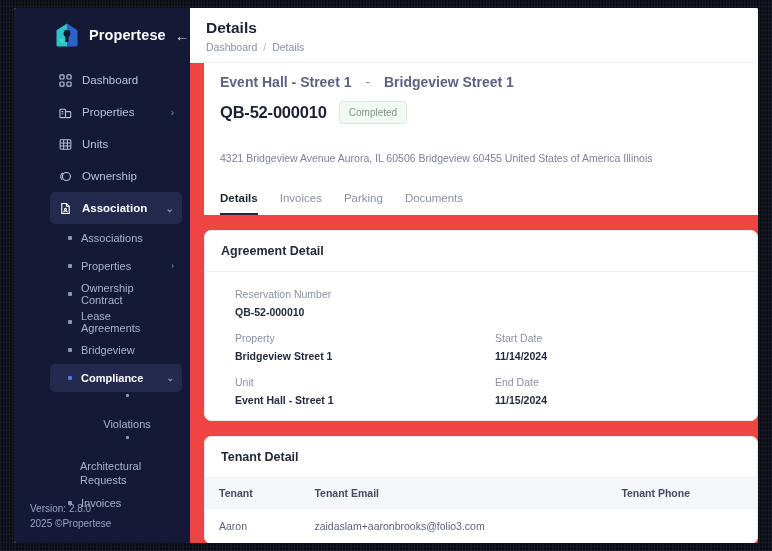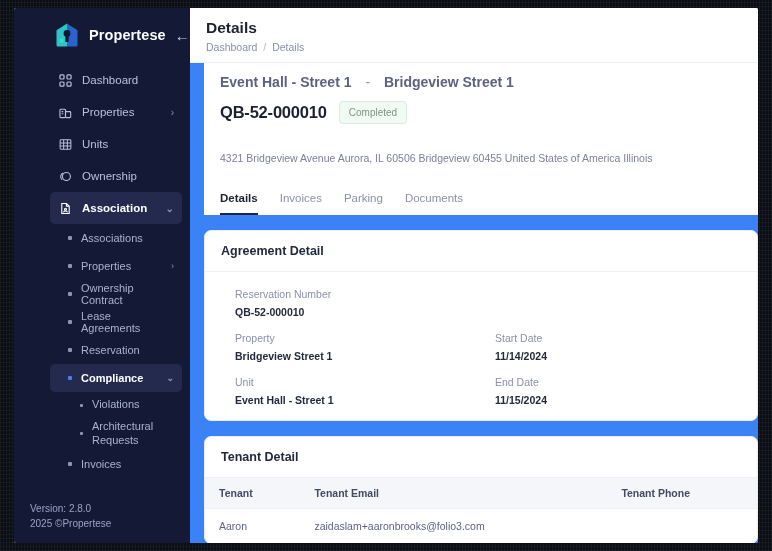--- a/index.html
+++ b/index.html
@@ -77,35 +77,35 @@
   }
   .sub-item .dot {
     width: 4px; height: 4px; background: #8d95b5; border-radius: 1px; flex:0 0 4px;
   }
   .sub-item .lbl { flex: 1; }
   .sub-item .chev { font-size: 9px; color: #8d95b5; }
   .sub-item.active { background: #232a4d; color: #fff; font-weight: 700; }
   .sub-item.active .dot { background: #4b7bec; }
 
   .sub-sub {
-    display: flex; align-items: center; gap: 9px;
+    display: flex; align-items: center; gap: 21px;
     min-height: 26px; padding: 2px 8px 2px 30px;
-    font-size: 11px; color: #aab2cd; cursor: pointer;
+    font-size: 11px; color: #aab2cd; cursor: pointer; flex-direction: column;
   }
   .sub-sub .dot { width: 3px; height: 3px; background: #8d95b5; border-radius: 1px; flex:0 0 3px; }
   .sub-sub .lbl { flex: 1; line-height: 1.25; }
 
   .side-footer {
     position: absolute; left: 0; right: 0; bottom: 12px;
     padding: 0 16px;
     font-size: 10px; color: #9aa2bf; line-height: 1.45;
   }
 
   
-  .main { flex: 1; min-width: 0; background: #3b82f6; display: flex; flex-direction: column; overflow:hidden;}
+  .main { flex: 1; min-width: 0; background: #ef4444; display: flex; flex-direction: column; overflow:hidden;}
   .topbar {
     background: #fff; padding: 11px 16px 9px 16px;
     flex: 0 0 auto;
     border-bottom: 1px solid #edf0f5;
   }
   .page-title { font-size: 15.5px; font-weight: 700; color: #1d2233; }
   .breadcrumb { font-size: 10.5px; color: #8a90a6; margin-top: 4px; }
   .breadcrumb .sep { margin: 0 3px; color: #b3b8c9; }
 
   .scroll-area { flex: 1; overflow: hidden; position: relative; }
@@ -263,21 +263,21 @@
           <span class="lbl">Ownership Contract</span>
           <span class="chev"></span>
         </div>
         <div class="sub-item">
           <span class="dot"></span>
           <span class="lbl">Lease Agreements</span>
           <span class="chev"></span>
         </div>
         <div class="sub-item">
           <span class="dot"></span>
-          <span class="lbl">Reservation</span>
+          <span class="lbl">Bridgeview</span>
           <span class="chev"></span>
         </div>
         <div class="sub-item active">
           <span class="dot"></span>
           <span class="lbl">Compliance</span>
           <span class="chev">⌄</span>
         </div>
 
         <div class="sub-sub">
           <span class="dot"></span>

